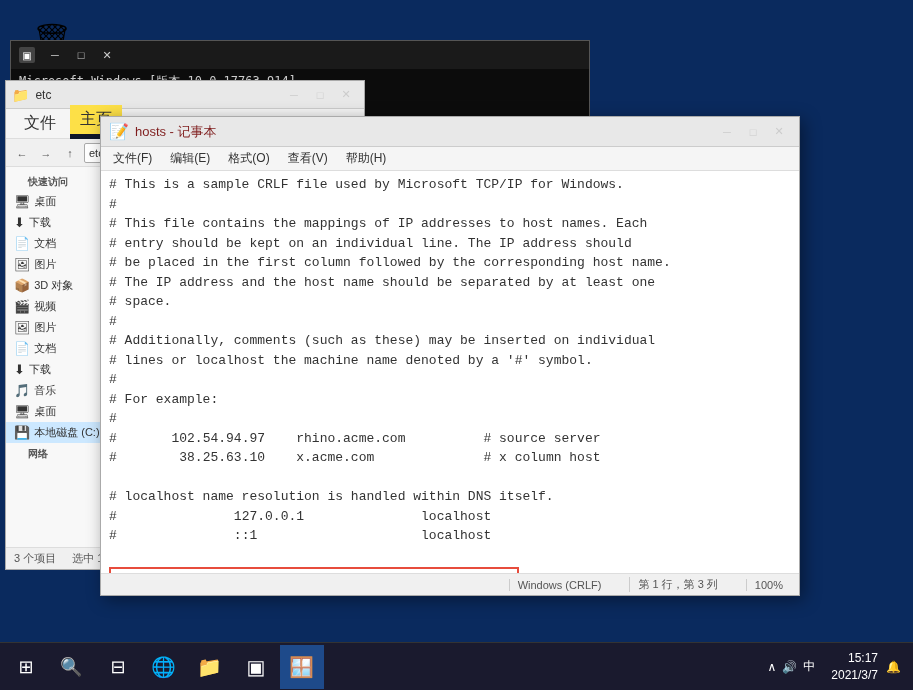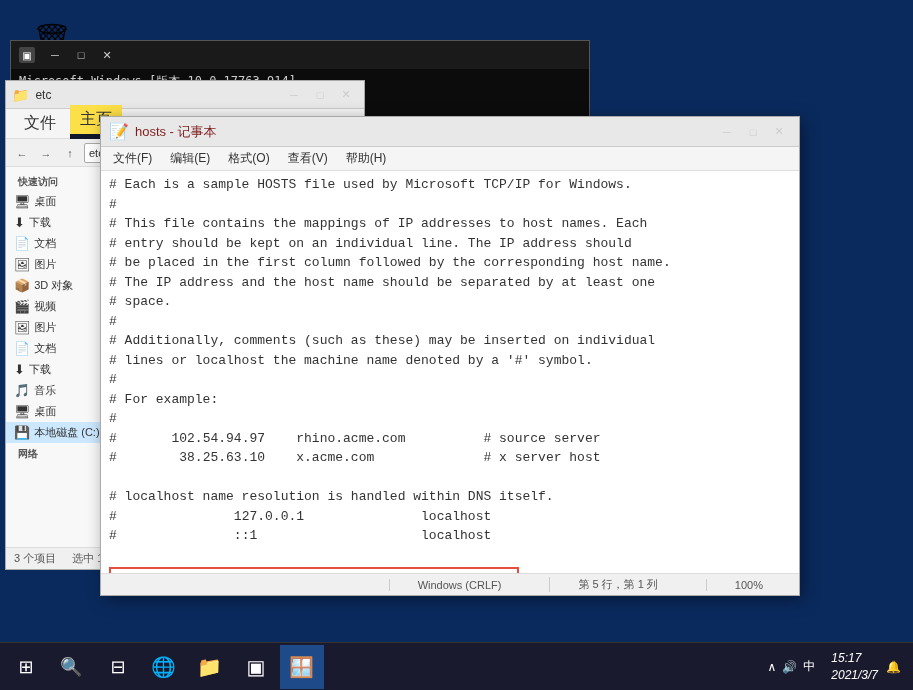--- a/index.html
+++ b/index.html
@@ -67,22 +67,22 @@
       margin-left: auto;
       display: flex;
       align-items: center;
       gap: 8px;
       padding-right: 12px;
       color: white;
       font-size: 12px;
     }
 
     .taskbar-time {
+      text-align: right;
       line-height: 1.4;
-      font-style: italic;
     }
 
     .taskbar-sys-icons {
       display: flex;
       align-items: center;
       gap: 6px;
       margin-right: 8px;
     }
 
     
@@ -262,21 +262,21 @@
       color: #333;
       cursor: pointer;
     }
     .sidebar-item.active { background: #cce8ff; }
 
     .sidebar-item-icon {
       font-size: 13px;
     }
 
     .sidebar-group-label {
-      padding: 4px 12px 2px;
+      padding: 4px 22px 2px;
       font-size: 10px;
       font-weight: bold;
       color: #555;
     }
 
     .explorer-main {
       flex: 1;
       background: white;
       padding: 4px;
       overflow: auto;
@@ -384,21 +384,21 @@
       display: flex;
       align-items: center;
       padding: 0 8px;
       font-size: 11px;
       color: #555;
       gap: 20px;
       justify-content: flex-end;
     }
 
     .status-section {
-      padding: 0 28px;
+      padding: 0 8px;
       border-left: 1px solid #ccc;
     }
 
     
     .notepad-content::-webkit-scrollbar { width: 14px; }
     .notepad-content::-webkit-scrollbar-track { background: #f0f0f0; }
     .notepad-content::-webkit-scrollbar-thumb { background: #aaa; border: 3px solid #f0f0f0; border-radius: 4px; }
 
     
     .desktop-icon {
@@ -563,45 +563,45 @@
         <div class="win-ctrl close">✕</div>
       </div>
     </div>
     <div class="notepad-menubar">
       <div class="menu-item">文件(F)</div>
       <div class="menu-item">编辑(E)</div>
       <div class="menu-item">格式(O)</div>
       <div class="menu-item">查看(V)</div>
       <div class="menu-item">帮助(H)</div>
     </div>
-    <div class="notepad-content"><span># Each is a sample HOSTS file used by Microsoft TCP/IP for Windows.</span>
+    <div class="notepad-content"><span># This is a sample CRLF file used by Microsoft TCP/IP for Windows.</span>
 <span>#</span>
 <span># This file contains the mappings of IP addresses to host names. Each</span>
 <span># entry should be kept on an individual line. The IP address should</span>
 <span># be placed in the first column followed by the corresponding host name.</span>
 <span># The IP address and the host name should be separated by at least one</span>
 <span># space.</span>
 <span>#</span>
 <span># Additionally, comments (such as these) may be inserted on individual</span>
 <span># lines or localhost the machine name denoted by a '#' symbol.</span>
 <span>#</span>
 <span># For example:</span>
 <span>#</span>
 <span>#	102.54.94.97	rhino.acme.com		# source server</span>
-<span>#	 38.25.63.10	x.acme.com		# x server host</span>
+<span>#	 38.25.63.10	x.acme.com		# x column host</span>
 
 <span># localhost name resolution is handled within DNS itself.</span>
 <span>#		127.0.0.1		localhost</span>
 <span>#		::1			localhost</span>
 
 <span class="highlighted-line">10.130.1.13	windows-kms-server.ks.qingcloud.com</span>
 </div>
     <div class="notepad-statusbar">
       <span class="status-section">Windows (CRLF)</span>
-      <span class="status-section">第 5 行，第 1 列</span>
+      <span class="status-section">第 1 行，第 3 列</span>
       <span class="status-section">100%</span>
     </div>
   </div>
 
   <div class="taskbar">
     <div class="taskbar-left">
       <div class="taskbar-btn">⊞</div>
       <div class="taskbar-btn">🔍</div>
       <div class="taskbar-btn">⊟</div>
       <div class="taskbar-icon">🌐</div>

